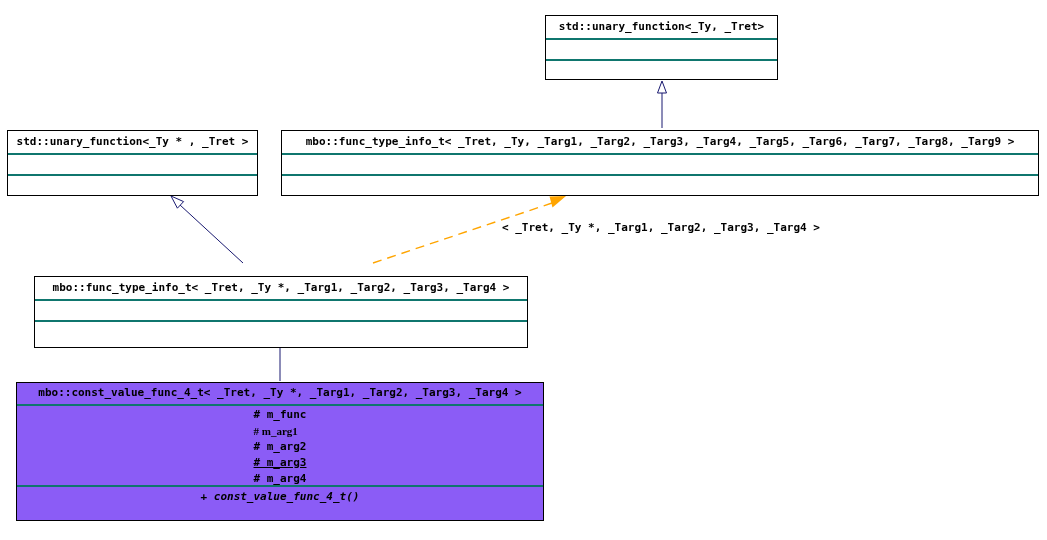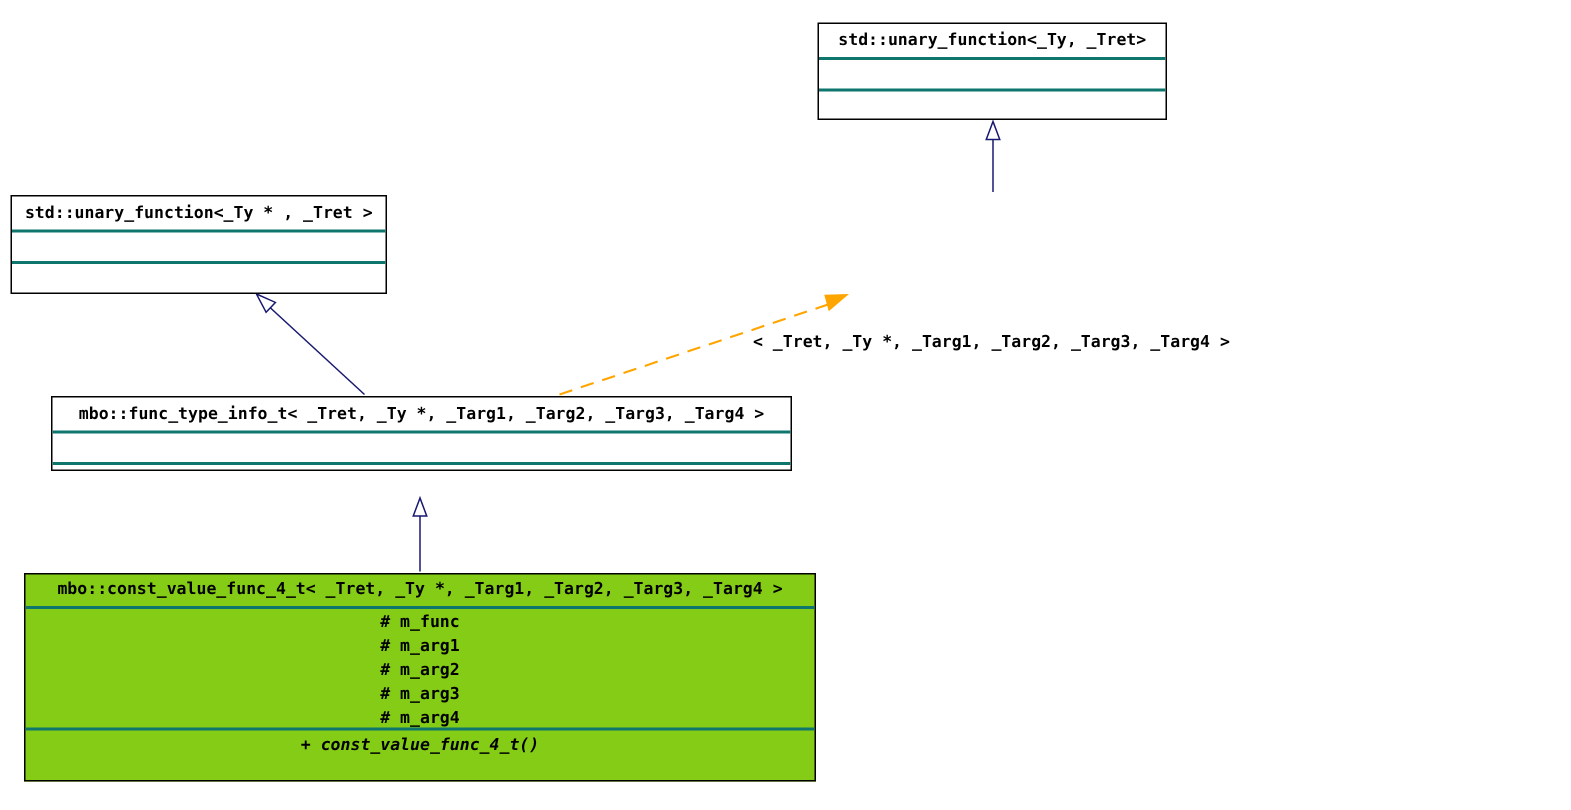--- a/index.html
+++ b/index.html
@@ -5,21 +5,21 @@
   html, body { margin:0; padding:0; background:#ffffff; }
   .canvas {
     position:relative; width:1047px; height:540px; background:#ffffff;
     font-family:"DejaVu Sans Mono", "Liberation Mono", monospace;
     font-weight:bold; font-size:11px; color:#000; overflow:hidden;
   }
   .cbox {
     position:absolute; border:1px solid #000; background:#fff;
     box-sizing:border-box;
   }
-  .cbox.filled { background:#84cc16; }
+  .cbox.filled { background:#8b5cf6; }
   .compartment { box-sizing:border-box; overflow:hidden; white-space:nowrap; }
   .compartment + .compartment { border-top:2px solid #0f766e; }
   .title-compartment { text-align:center; }
   .member-compartment { text-align:center; }
   .member-block { display:inline-block; text-align:left; }
   .edge-label { position:absolute; white-space:nowrap; }
   .edges-svg { position:absolute; left:0; top:0; pointer-events:none; }
 </style>
 </head>
 <body>
@@ -46,37 +46,42 @@
     <div class="compartment" style="height:21px;"></div>
     <div class="compartment" style="height:20px;"></div>
   </div>
 
   <div class="cbox" style="left:7px; top:130px; width:251px; height:66px;">
     <div class="compartment title-compartment" style="height:22px; line-height:21px;">std::unary_function&lt;_Ty * , _Tret &gt;</div>
     <div class="compartment" style="height:21px;"></div>
     <div class="compartment" style="height:21px;"></div>
   </div>
 
+  <div class="cbox" style="left:281px; top:130px; width:758px; height:66px;">
+    <div class="compartment title-compartment" style="height:22px; line-height:21px;">mbo::func_type_info_t&lt; _Tret, _Ty, _Targ1, _Targ2, _Targ3, _Targ4, _Targ5, _Targ6, _Targ7, _Targ8, _Targ9 &gt;</div>
+    <div class="compartment" style="height:21px;"></div>
+    <div class="compartment" style="height:21px;"></div>
+  </div>
 
   <div class="edge-label" style="left:502px; top:221px;">&lt; _Tret, _Ty *, _Targ1, _Targ2, _Targ3, _Targ4 &gt;</div>
 
-  <div class="cbox" style="left:34px; top:264px; width:494px; height:50px;">
+  <div class="cbox" style="left:34px; top:276px; width:494px; height:72px;">
     <div class="compartment title-compartment" style="height:22px; line-height:21px;">mbo::func_type_info_t&lt; _Tret, _Ty *, _Targ1, _Targ2, _Targ3, _Targ4 &gt;</div>
     <div class="compartment" style="height:21px;"></div>
     <div class="compartment" style="height:21px;"></div>
   </div>
 
   <div class="cbox filled" style="left:16px; top:382px; width:528px; height:139px;">
     <div class="compartment title-compartment" style="height:21px; line-height:20px;">mbo::const_value_func_4_t&lt; _Tret, _Ty *, _Targ1, _Targ2, _Targ3, _Targ4 &gt;</div>
     <div class="compartment member-compartment" style="height:81px; padding-top:1px;">
       <div class="member-block">
         <div style="line-height:16px;"># m_func</div>
-        <div style="line-height:16px;"># m_arg1</div>
+        <div style="line-height:16px;font-family:Liberation Serif, serif;"># m_arg1</div>
         <div style="line-height:16px;"># m_arg2</div>
-        <div style="line-height:16px;"># m_arg3</div>
+        <div style="line-height:16px;text-decoration:underline;"># m_arg3</div>
         <div style="line-height:16px;text-align:right;"># m_arg4</div>
       </div>
     </div>
     <div class="compartment member-compartment" style="height:35px; padding-top:1px;font-style:italic;">
       <div class="member-block">
         <div style="line-height:17px;">+ const_value_func_4_t()</div>
       </div>
     </div>
   </div>
 

